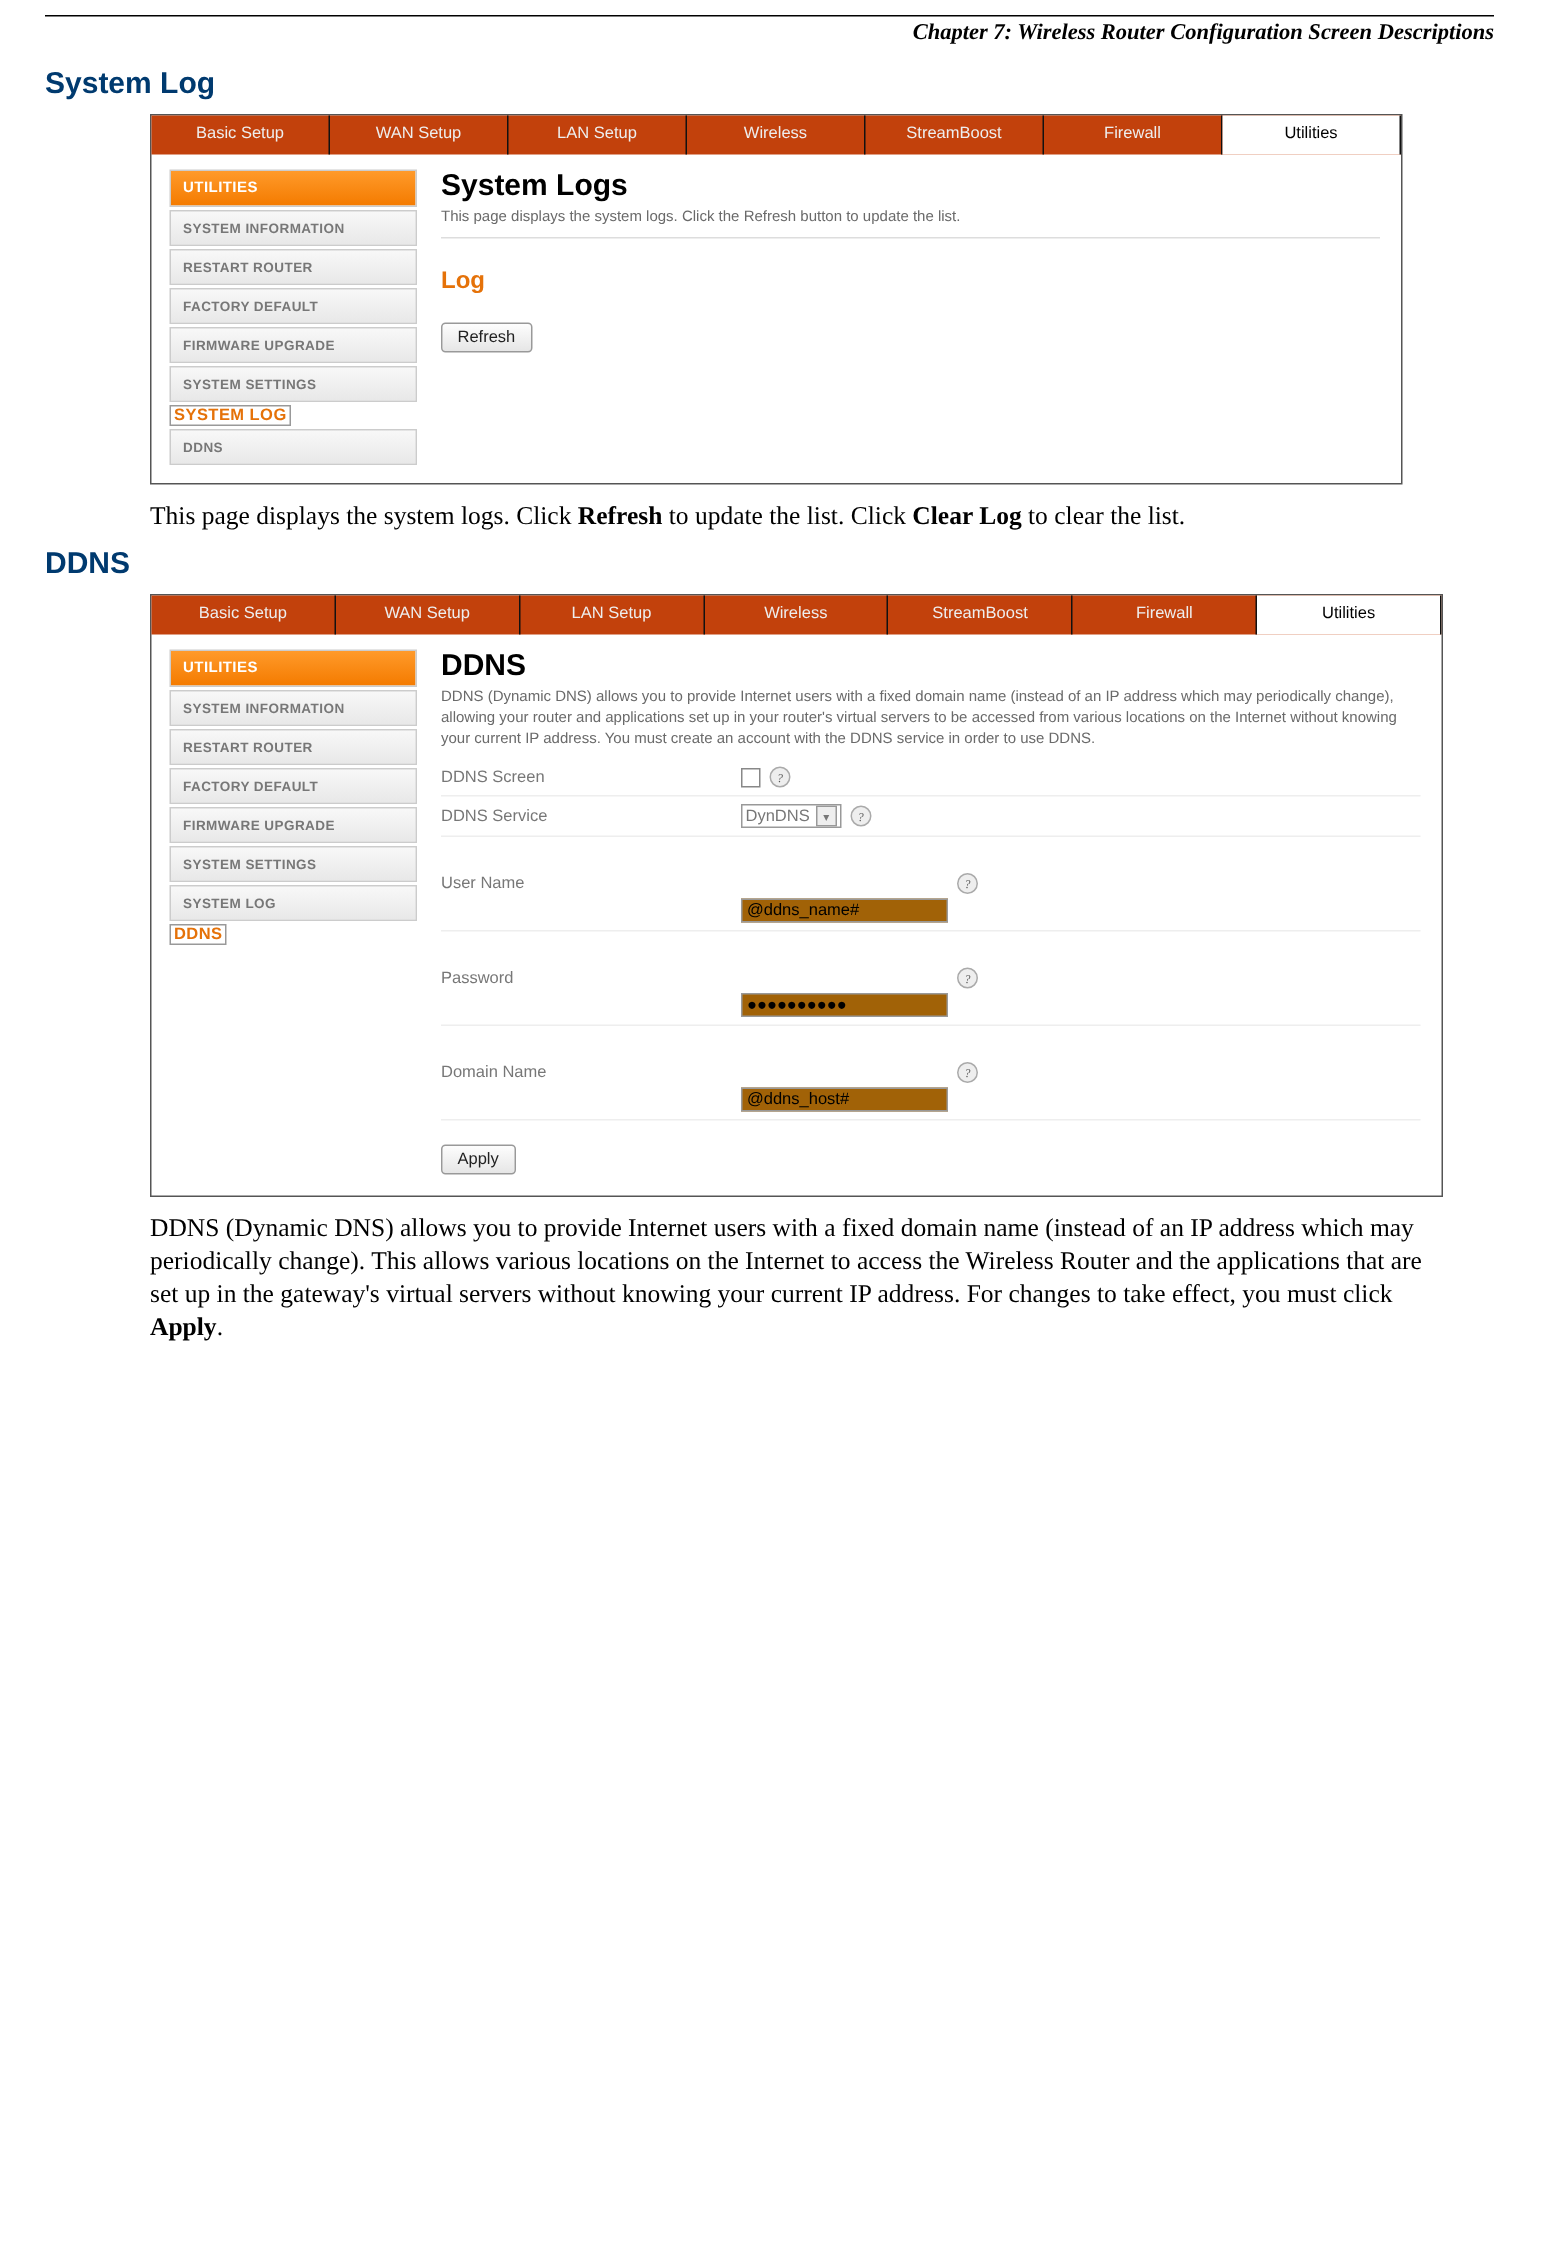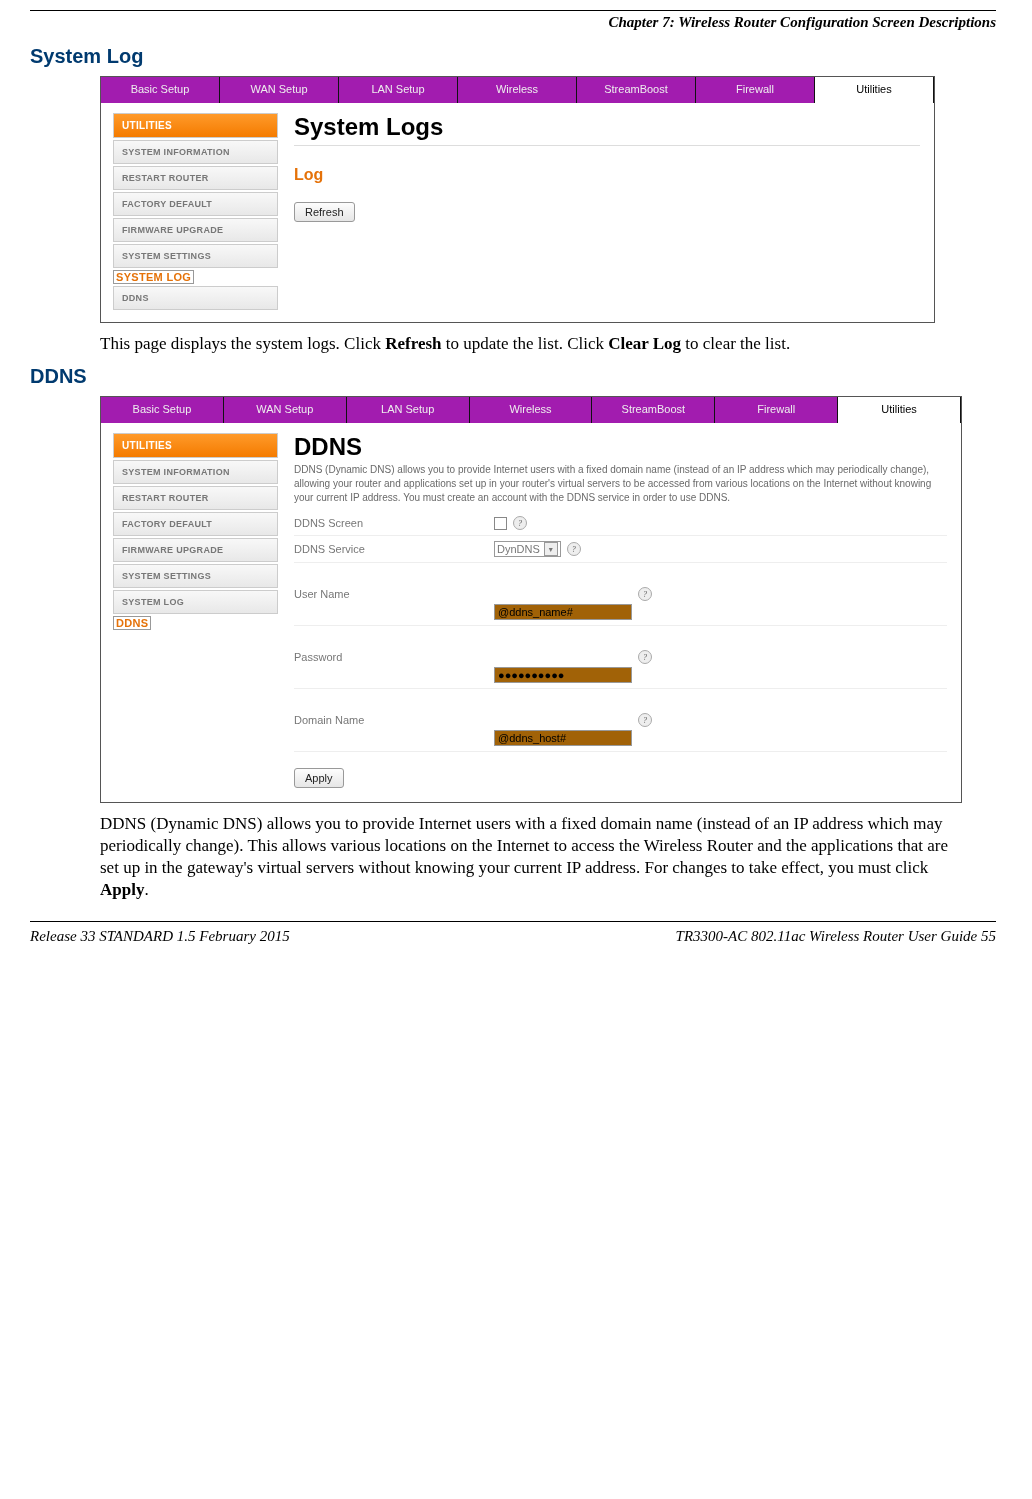--- a/index.html
+++ b/index.html
@@ -53,21 +53,21 @@
   .shot {
     margin-left: 70px;
     border: 1px solid #555;
     font-family: Arial, Helvetica, sans-serif;
     font-size: 11px;
     background: #fff;
   }
   .shot1 { width: 833px; }
   .shot2 { width: 860px; }
   .topnav {
-    background: #a21caf;
+    background: #c2410c;
     display: flex;
     height: 26px;
     align-items: stretch;
   }
   .topnav .tab {
     color: #eee;
     font-size: 11px;
     padding: 6px 0;
     text-align: center;
     border-right: 1px solid #111;
@@ -102,21 +102,21 @@
   .sb-item.sel {
     color: #e57209;
   }
   .content {
     flex: 1;
     padding: 6px 14px 14px 8px;
   }
   .content h2 {
     font-family: Arial, sans-serif;
     font-weight: bold;
-    font-size: 24px;
+    font-size: 20px;
     margin: 4px 0 2px 0;
   }
   .content .sub {
     color: #6a6a6a;
     font-size: 10px;
     line-height: 1.4;
     margin-bottom: 6px;
   }
   .content hr {
     border: none;
@@ -229,20 +229,21 @@
         <div class="sb-item">SYSTEM INFORMATION</div>
         <div class="sb-item">RESTART ROUTER</div>
         <div class="sb-item">FACTORY DEFAULT</div>
         <div class="sb-item">FIRMWARE UPGRADE</div>
         <div class="sb-item">SYSTEM SETTINGS</div>
         <div class="sb-item sel">SYSTEM LOG</div>
         <div class="sb-item">DDNS</div>
       </div>
       <div class="content">
         <h2>System Logs</h2>
+        <div class="sub">This page displays the system logs. Click the Refresh button to update the list.</div>
         <hr>
         <div class="orange-h">Log</div>
         <div class="btn">Refresh</div>
       </div>
     </div>
   </div>
 
   <p class="body-para">
     <span>This page displays the system logs.  Click </span><b>Refresh</b><span> to update the list.  Click </span><b>Clear Log</b><span> to clear the list.</span>
   </p>
@@ -315,17 +316,13 @@
 
         <div class="btn">Apply</div>
       </div>
     </div>
   </div>
 
   <p class="body-para">
     <span>DDNS (Dynamic DNS) allows you to provide Internet users with a fixed domain name (instead of an IP address which may periodically change).  This allows various locations on the Internet to access the Wireless Router and the applications that are set up in the gateway's virtual servers without knowing your current IP address. For changes to take effect, you must click </span><b>Apply</b><span>.</span>
   </p>
 
-  <div class="footer">
-    <div>Release 33 STANDARD 1.5    February 2015</div>
-    <div class="footer-right">TR3300-AC 802.11ac Wireless Router User Guide    55</div>
-  </div>
 </div>
 
 </body></html>

